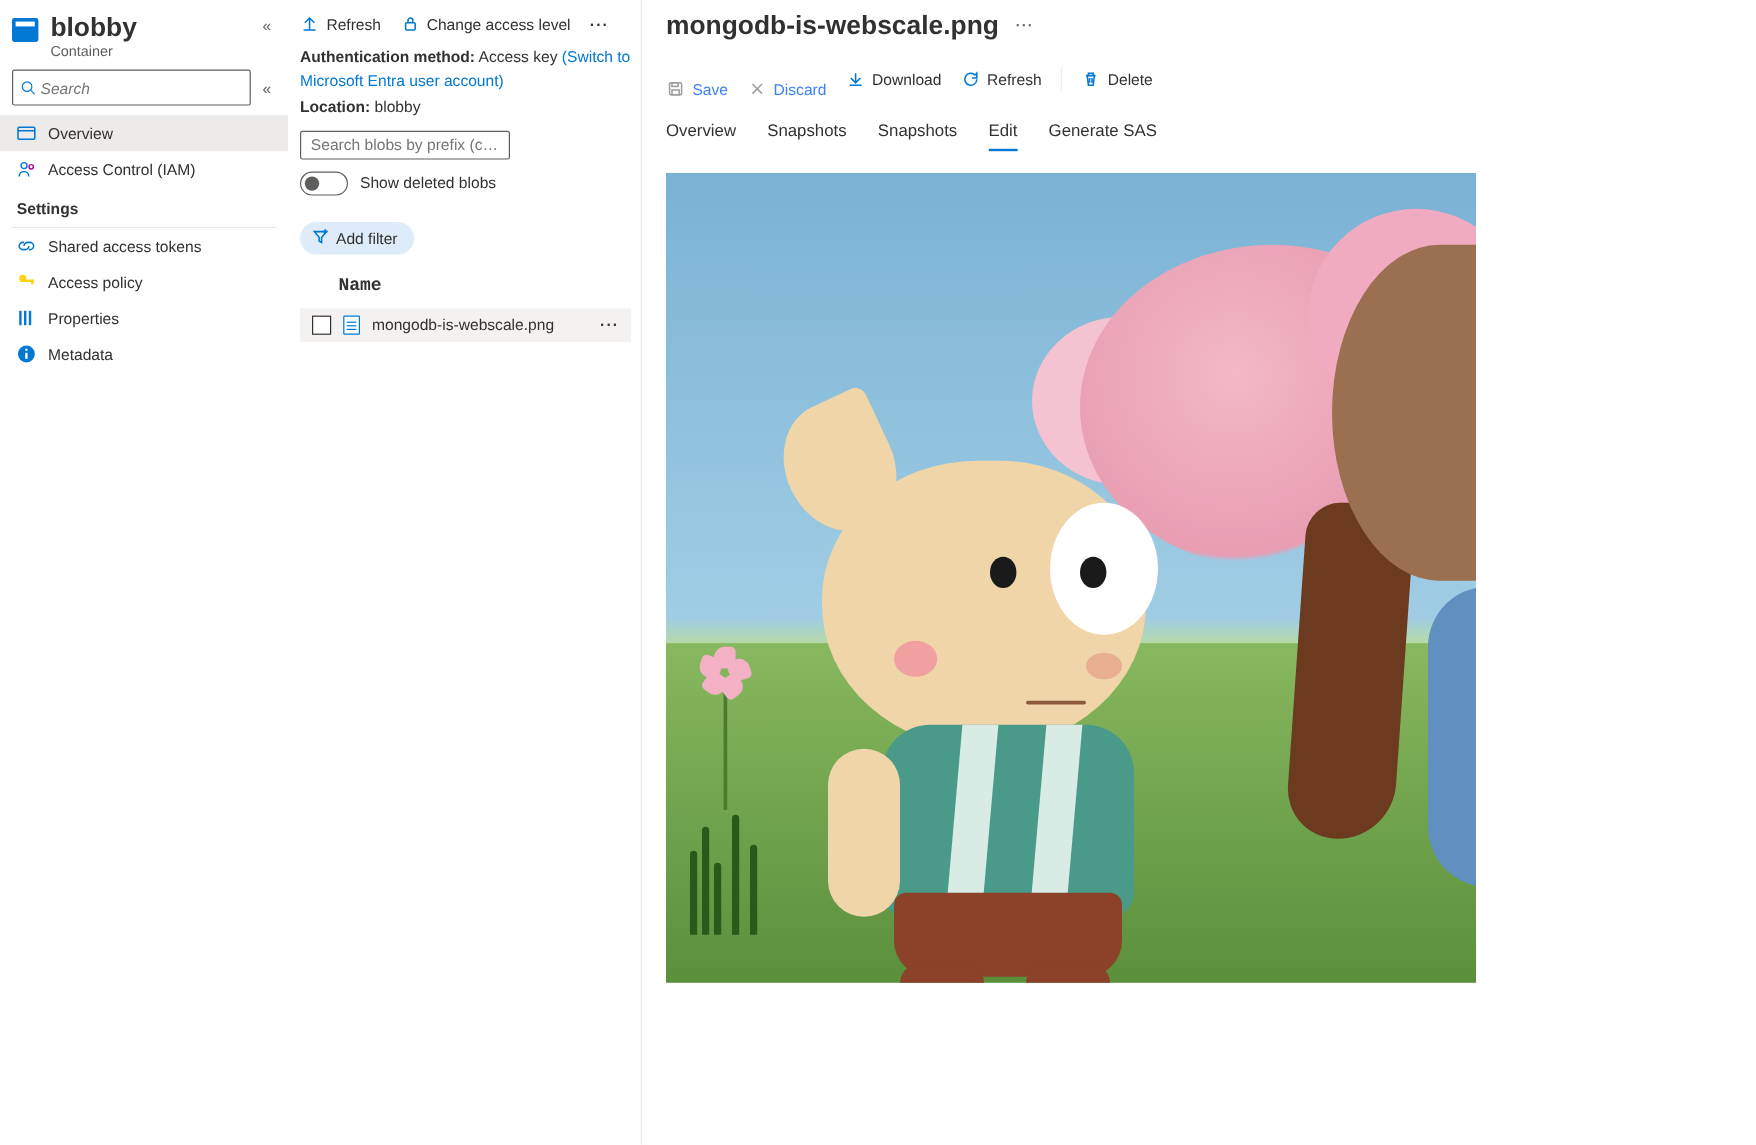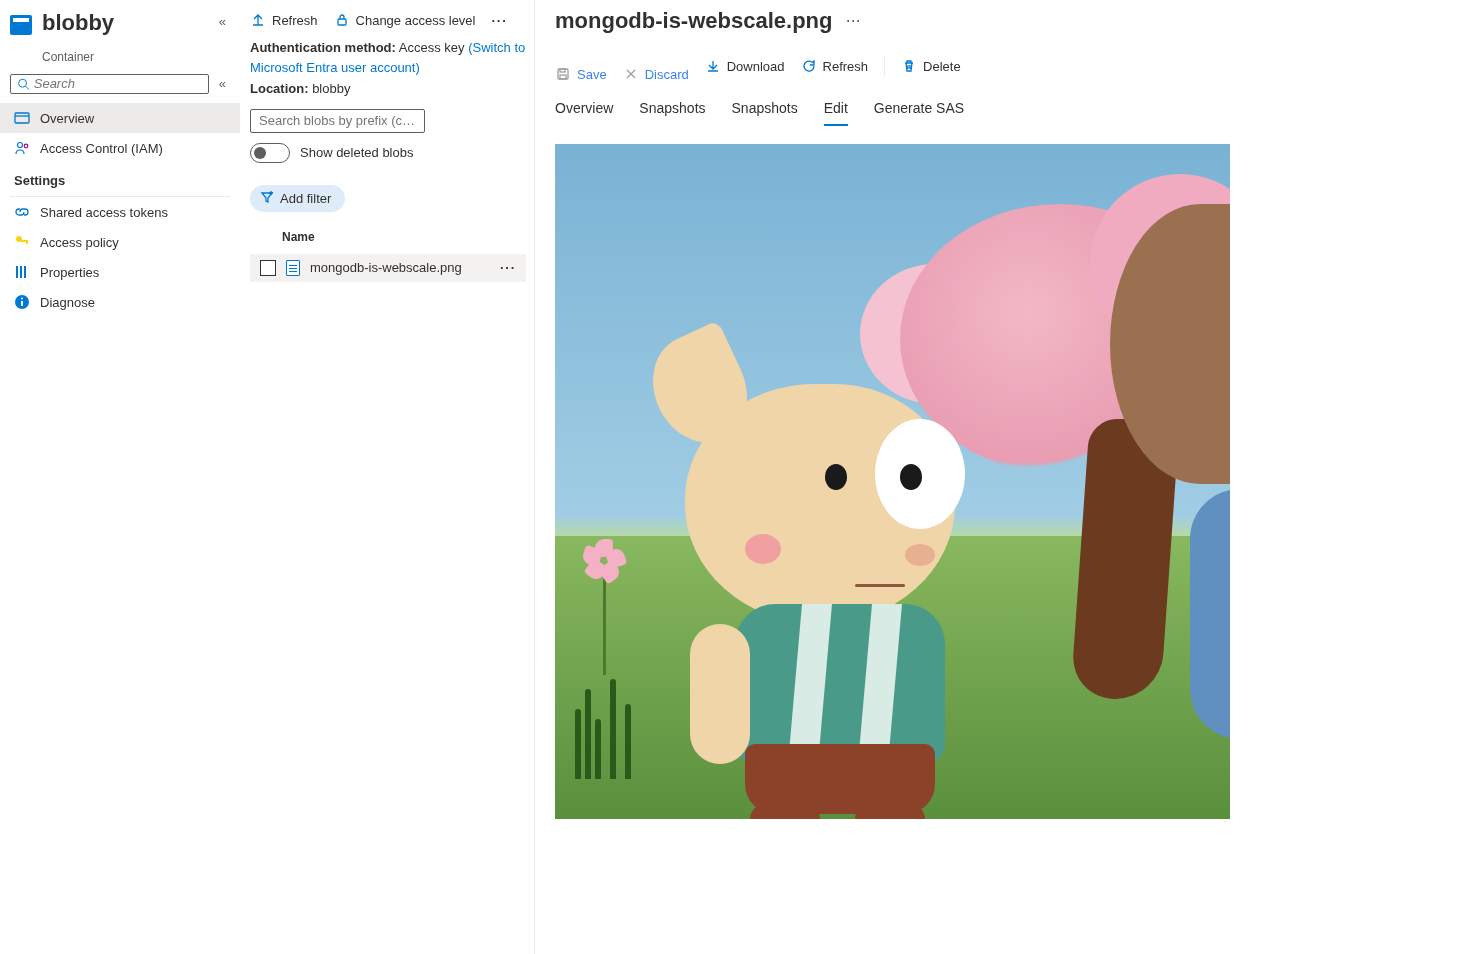--- a/index.html
+++ b/index.html
@@ -26,27 +26,27 @@
 .header-row { display: flex; align-items: flex-start; padding: 2px 10px 8px 10px; gap: 10px; }
 .container-icon {
   width: 22px; height: 20px; background: #0078d4; margin-top: 5px;
   position: relative; border-radius: 2px;
 }
 .container-icon::before {
   content: ''; position: absolute; top: 3px; left: 3px; right: 3px; height: 4px; background: #fff;
 }
 .title-block { flex: 1; }
 .page-title { font-size: 22px; font-weight: 600; color: #323130; line-height: 1.2; }
-.page-subtitle { font-size: 12px; color: #605e5c; margin-top: 14px; }
+.page-subtitle { font-size: 12px; color: #605e5c; margin-top: 0px; }
 .collapse-btn { font-size: 13px; color: #605e5c; cursor: pointer; padding: 4px; }
 
 .search-row { display: flex; align-items: center; gap: 6px; padding: 0 10px 8px 10px; }
 .search-box {
   flex: 1; display: flex; align-items: center; border: 1px solid #605e5c;
-  border-radius: 2px; height: 20px; padding: 0 6px; gap: 4px;
+  border-radius: 2px; height: 30px; padding: 0 6px; gap: 4px;
 }
 .search-box input {
   border: none; outline: none; font-size: 13px; font-style: italic; color: #605e5c;
   width: 100%; background: transparent;
 }
 .search-icon { width: 14px; height: 14px; color: #0078d4; }
 
 .nav-item {
   display: flex; align-items: center; gap: 10px; padding: 7px 14px;
   cursor: pointer; font-size: 13px;
@@ -83,21 +83,21 @@
 }
 
 .add-filter-pill {
   display: inline-flex; align-items: center; gap: 6px; background: #deecf9;
   border-radius: 14px; padding: 5px 14px 5px 10px; margin-top: 22px;
   font-size: 13px; cursor: pointer;
 }
 
 .list-header {
   display: flex; align-items: center; padding: 18px 0 10px 32px;
-  font-weight: 600; font-size: 12px;
+  font-weight: 600; font-size: 15px; font-family: Liberation Mono, monospace;
 }
 .list-row {
   display: flex; align-items: center; padding: 6px 6px; background: #f3f2f1;
   gap: 10px;
 }
 .checkbox { width: 16px; height: 16px; border: 1px solid #323130; background: #fff; cursor: pointer; margin-left:4px; }
 .file-icon {
   width: 14px; height: 16px; border: 1px solid #0078d4; border-radius: 1px;
   position: relative; background: #fff;
 }
@@ -232,21 +232,21 @@
       <span>Properties</span>
     </div>
     <div class="nav-item">
       <span class="nav-icon">
           <svg width="16" height="16" viewBox="0 0 16 16" fill="#0078d4">
             <circle cx="8" cy="8" r="7"></circle>
             <rect x="7" y="7" width="2" height="5" fill="#fff"></rect>
             <circle cx="8" cy="4.5" r="1" fill="#fff"></circle>
           </svg>
         </span>
-      <span>Diagnose</span>
+      <span>Metadata</span>
     </div>
   </div>
 
   <div class="content-column">
     <div class="toolbar-row">
       <div class="tool-btn">
         <span class="tool-icon blue">
             <svg width="14" height="14" viewBox="0 0 14 14" fill="none" stroke="#0078d4" stroke-width="1.3">
               <path d="M7 12V2M3 6l4-4 4 4M2 12h10"></path>
             </svg>

